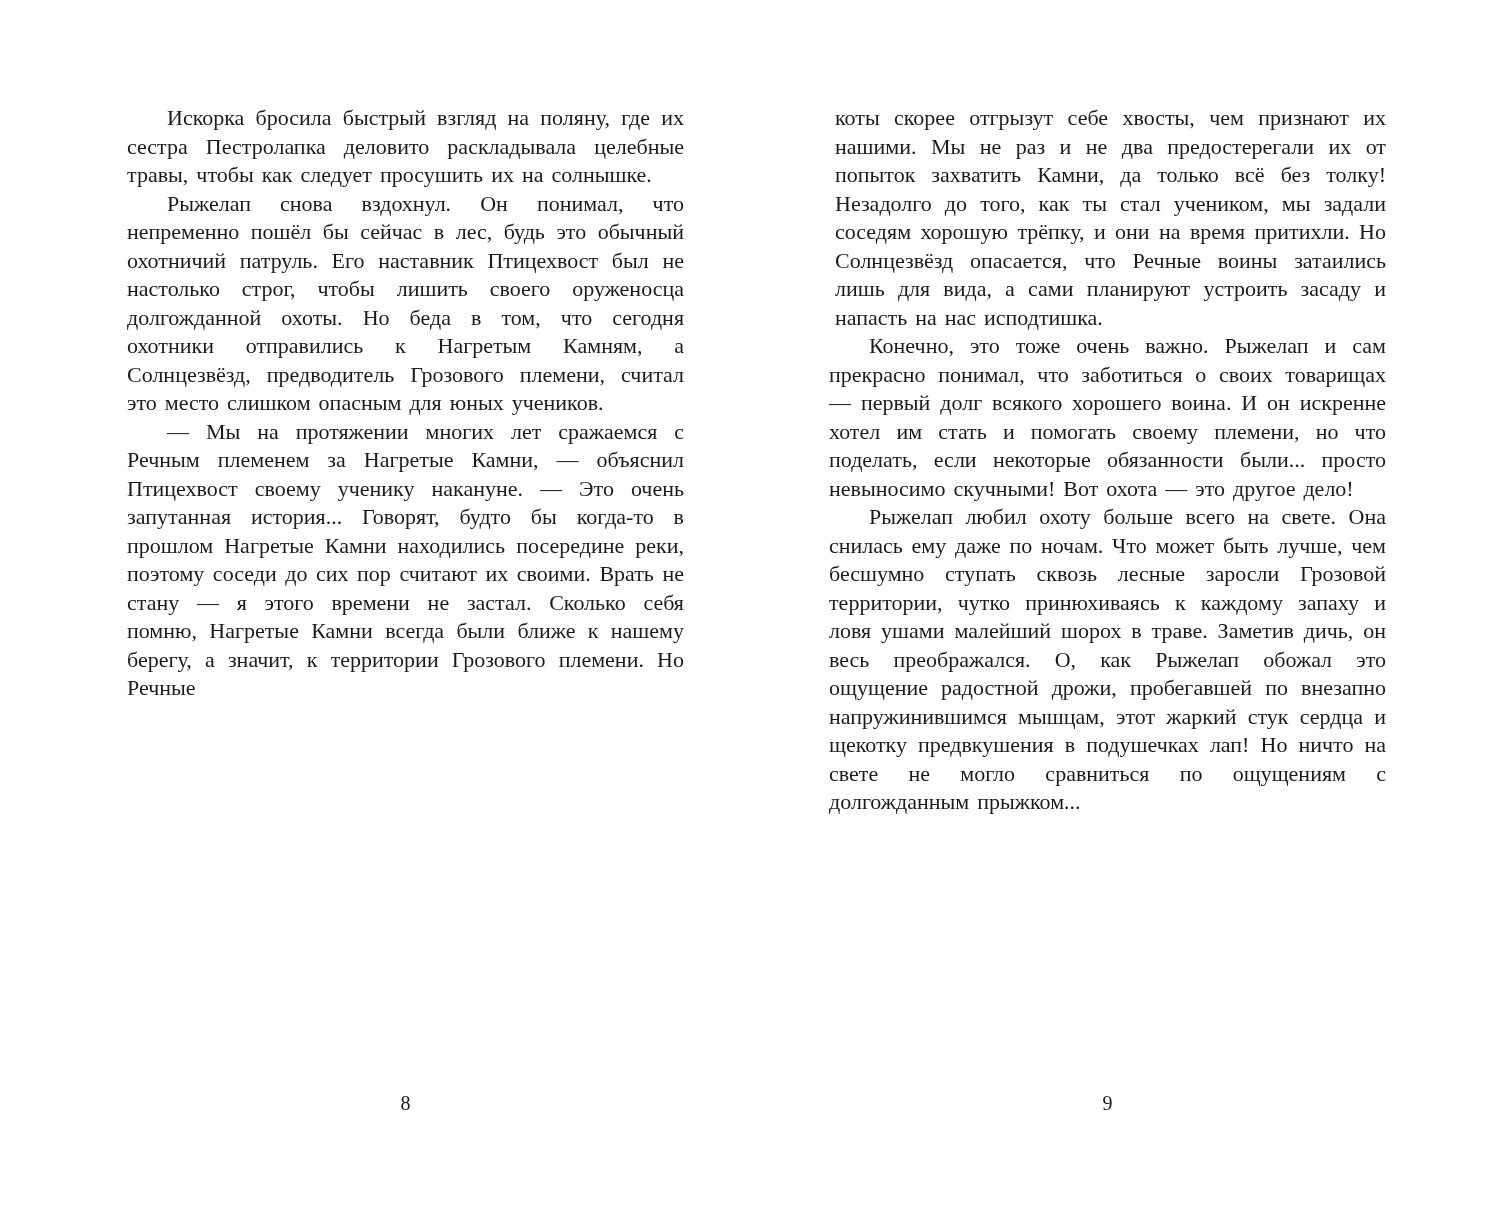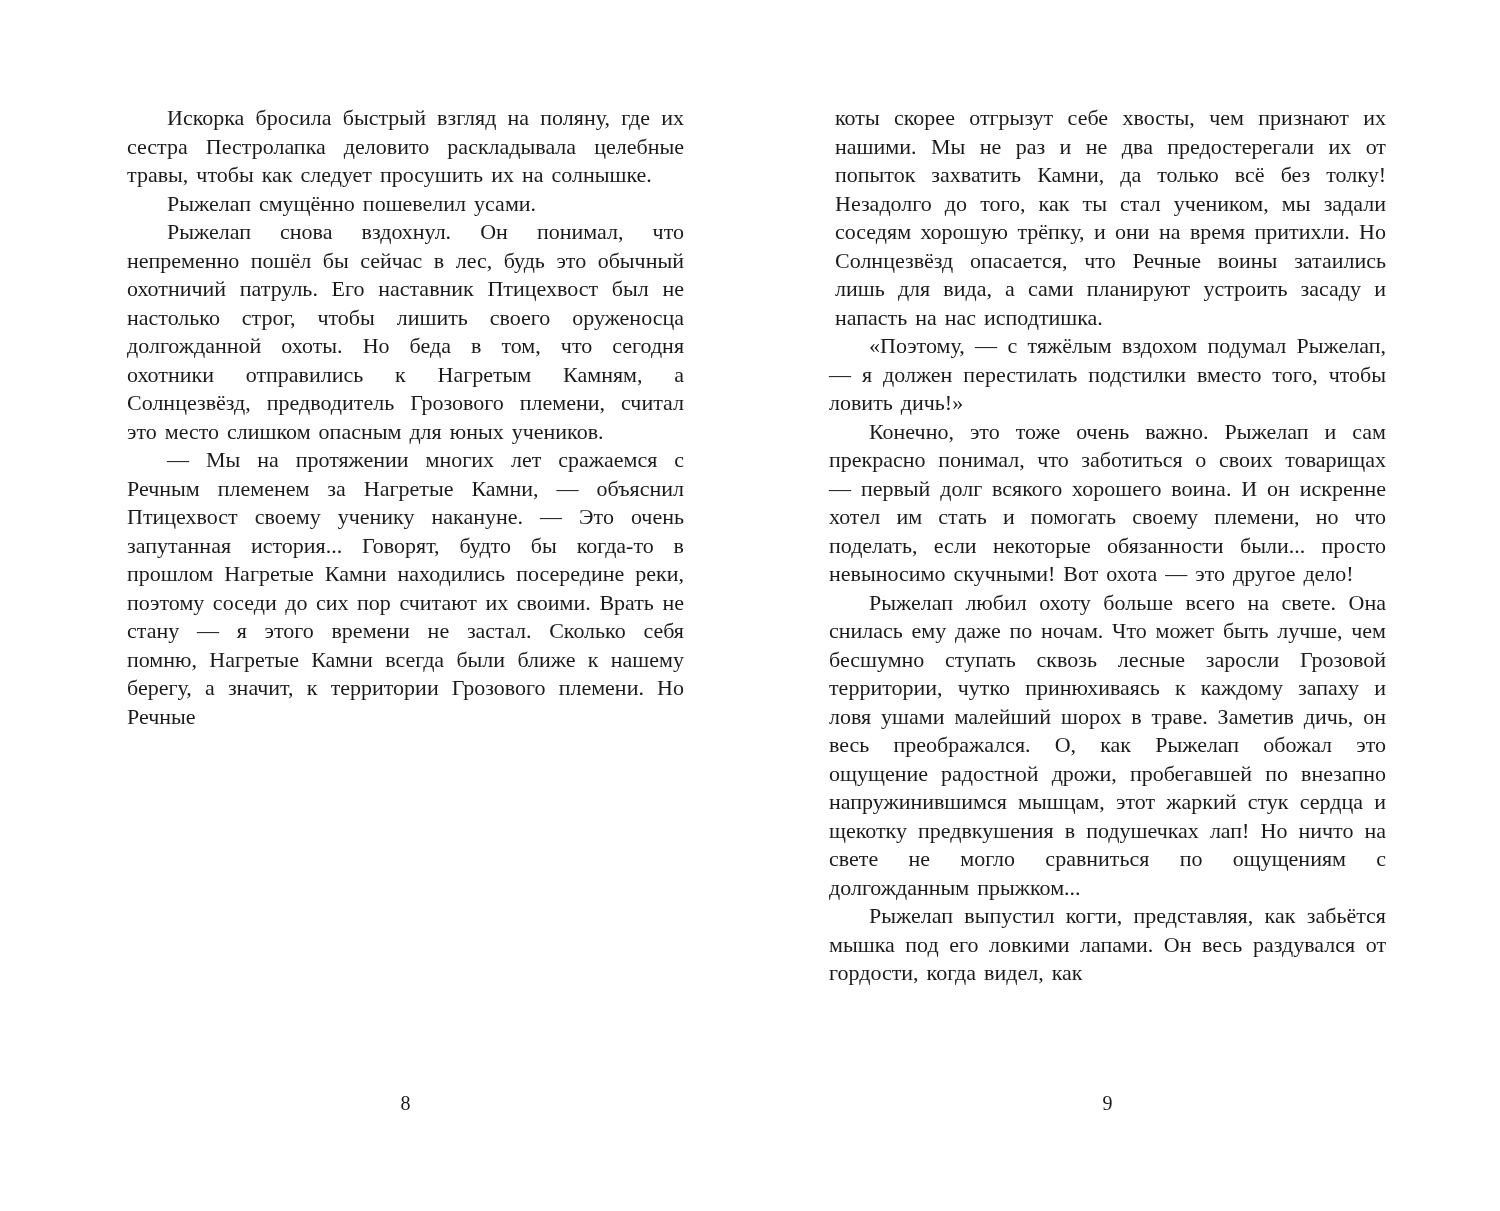--- a/index.html
+++ b/index.html
@@ -54,29 +54,26 @@
   .page-number-left  { left: 127px; }
   .page-number-right { left: 829px; }
 </style>
 </head>
 <body>
 
 <div class="spread">
 
   <div class="page page-left">
     <p>Искорка бросила быстрый взгляд на поляну, где их сестра Пестролапка деловито раскладывала целебные травы, чтобы как следует просушить их на солнышке.</p>
-    <p>Рыжелап смущённо пошевелил усами.</p>
     <p>Рыжелап снова вздохнул. Он понимал, что непременно пошёл бы сейчас в лес, будь это обычный охотничий патруль. Его наставник Птицехвост был не настолько строг, чтобы лишить своего оруженосца долгожданной охоты. Но беда в том, что сегодня охотники отправились к Нагретым Камням, а Солнцезвёзд, предводитель Грозового племени, считал это место слишком опасным для юных учеников.</p>
     <p>— Мы на протяжении многих лет сражаемся с Речным племенем за Нагретые Камни, — объяснил Птицехвост своему ученику накануне. — Это очень запутанная история... Говорят, будто бы когда-то в прошлом Нагретые Камни находились посередине реки, поэтому соседи до сих пор считают их своими. Врать не стану — я этого времени не застал. Сколько себя помню, Нагретые Камни всегда были ближе к нашему берегу, а значит, к территории Грозового племени. Но Речные</p>
   </div>
 
   <div class="page page-right">
     <p class="no-indent">коты скорее отгрызут себе хвосты, чем признают их нашими. Мы не раз и не два предостерегали их от попыток захватить Камни, да только всё без толку! Незадолго до того, как ты стал учеником, мы задали соседям хорошую трёпку, и они на время притихли. Но Солнцезвёзд опасается, что Речные воины затаились лишь для вида, а сами планируют устроить засаду и напасть на нас исподтишка.</p>
-    <p>«Поэтому, — с тяжёлым вздохом подумал Рыжелап, — я должен перестилать подстилки вместо того, чтобы ловить дичь!»</p>
     <p>Конечно, это тоже очень важно. Рыжелап и сам прекрасно понимал, что заботиться о своих товарищах — первый долг всякого хорошего воина. И он искренне хотел им стать и помогать своему племени, но что поделать, если некоторые обязанности были... просто невыносимо скучными! Вот охота — это другое дело!</p>
     <p>Рыжелап любил охоту больше всего на свете. Она снилась ему даже по ночам. Что может быть лучше, чем бесшумно ступать сквозь лесные заросли Грозовой территории, чутко принюхиваясь к каждому запаху и ловя ушами малейший шорох в траве. Заметив дичь, он весь преображался. О, как Рыжелап обожал это ощущение радостной дрожи, пробегавшей по внезапно напружинившимся мышцам, этот жаркий стук сердца и щекотку предвкушения в подушечках лап! Но ничто на свете не могло сравниться по ощущениям с долгожданным прыжком...</p>
-    <p>Рыжелап выпустил когти, представляя, как забьётся мышка под его ловкими лапами. Он весь раздувался от гордости, когда видел, как</p>
   </div>
 
   <div class="page-number page-number-left">8</div>
   <div class="page-number page-number-right">9</div>
 
 </div>
 
 </body></html>

